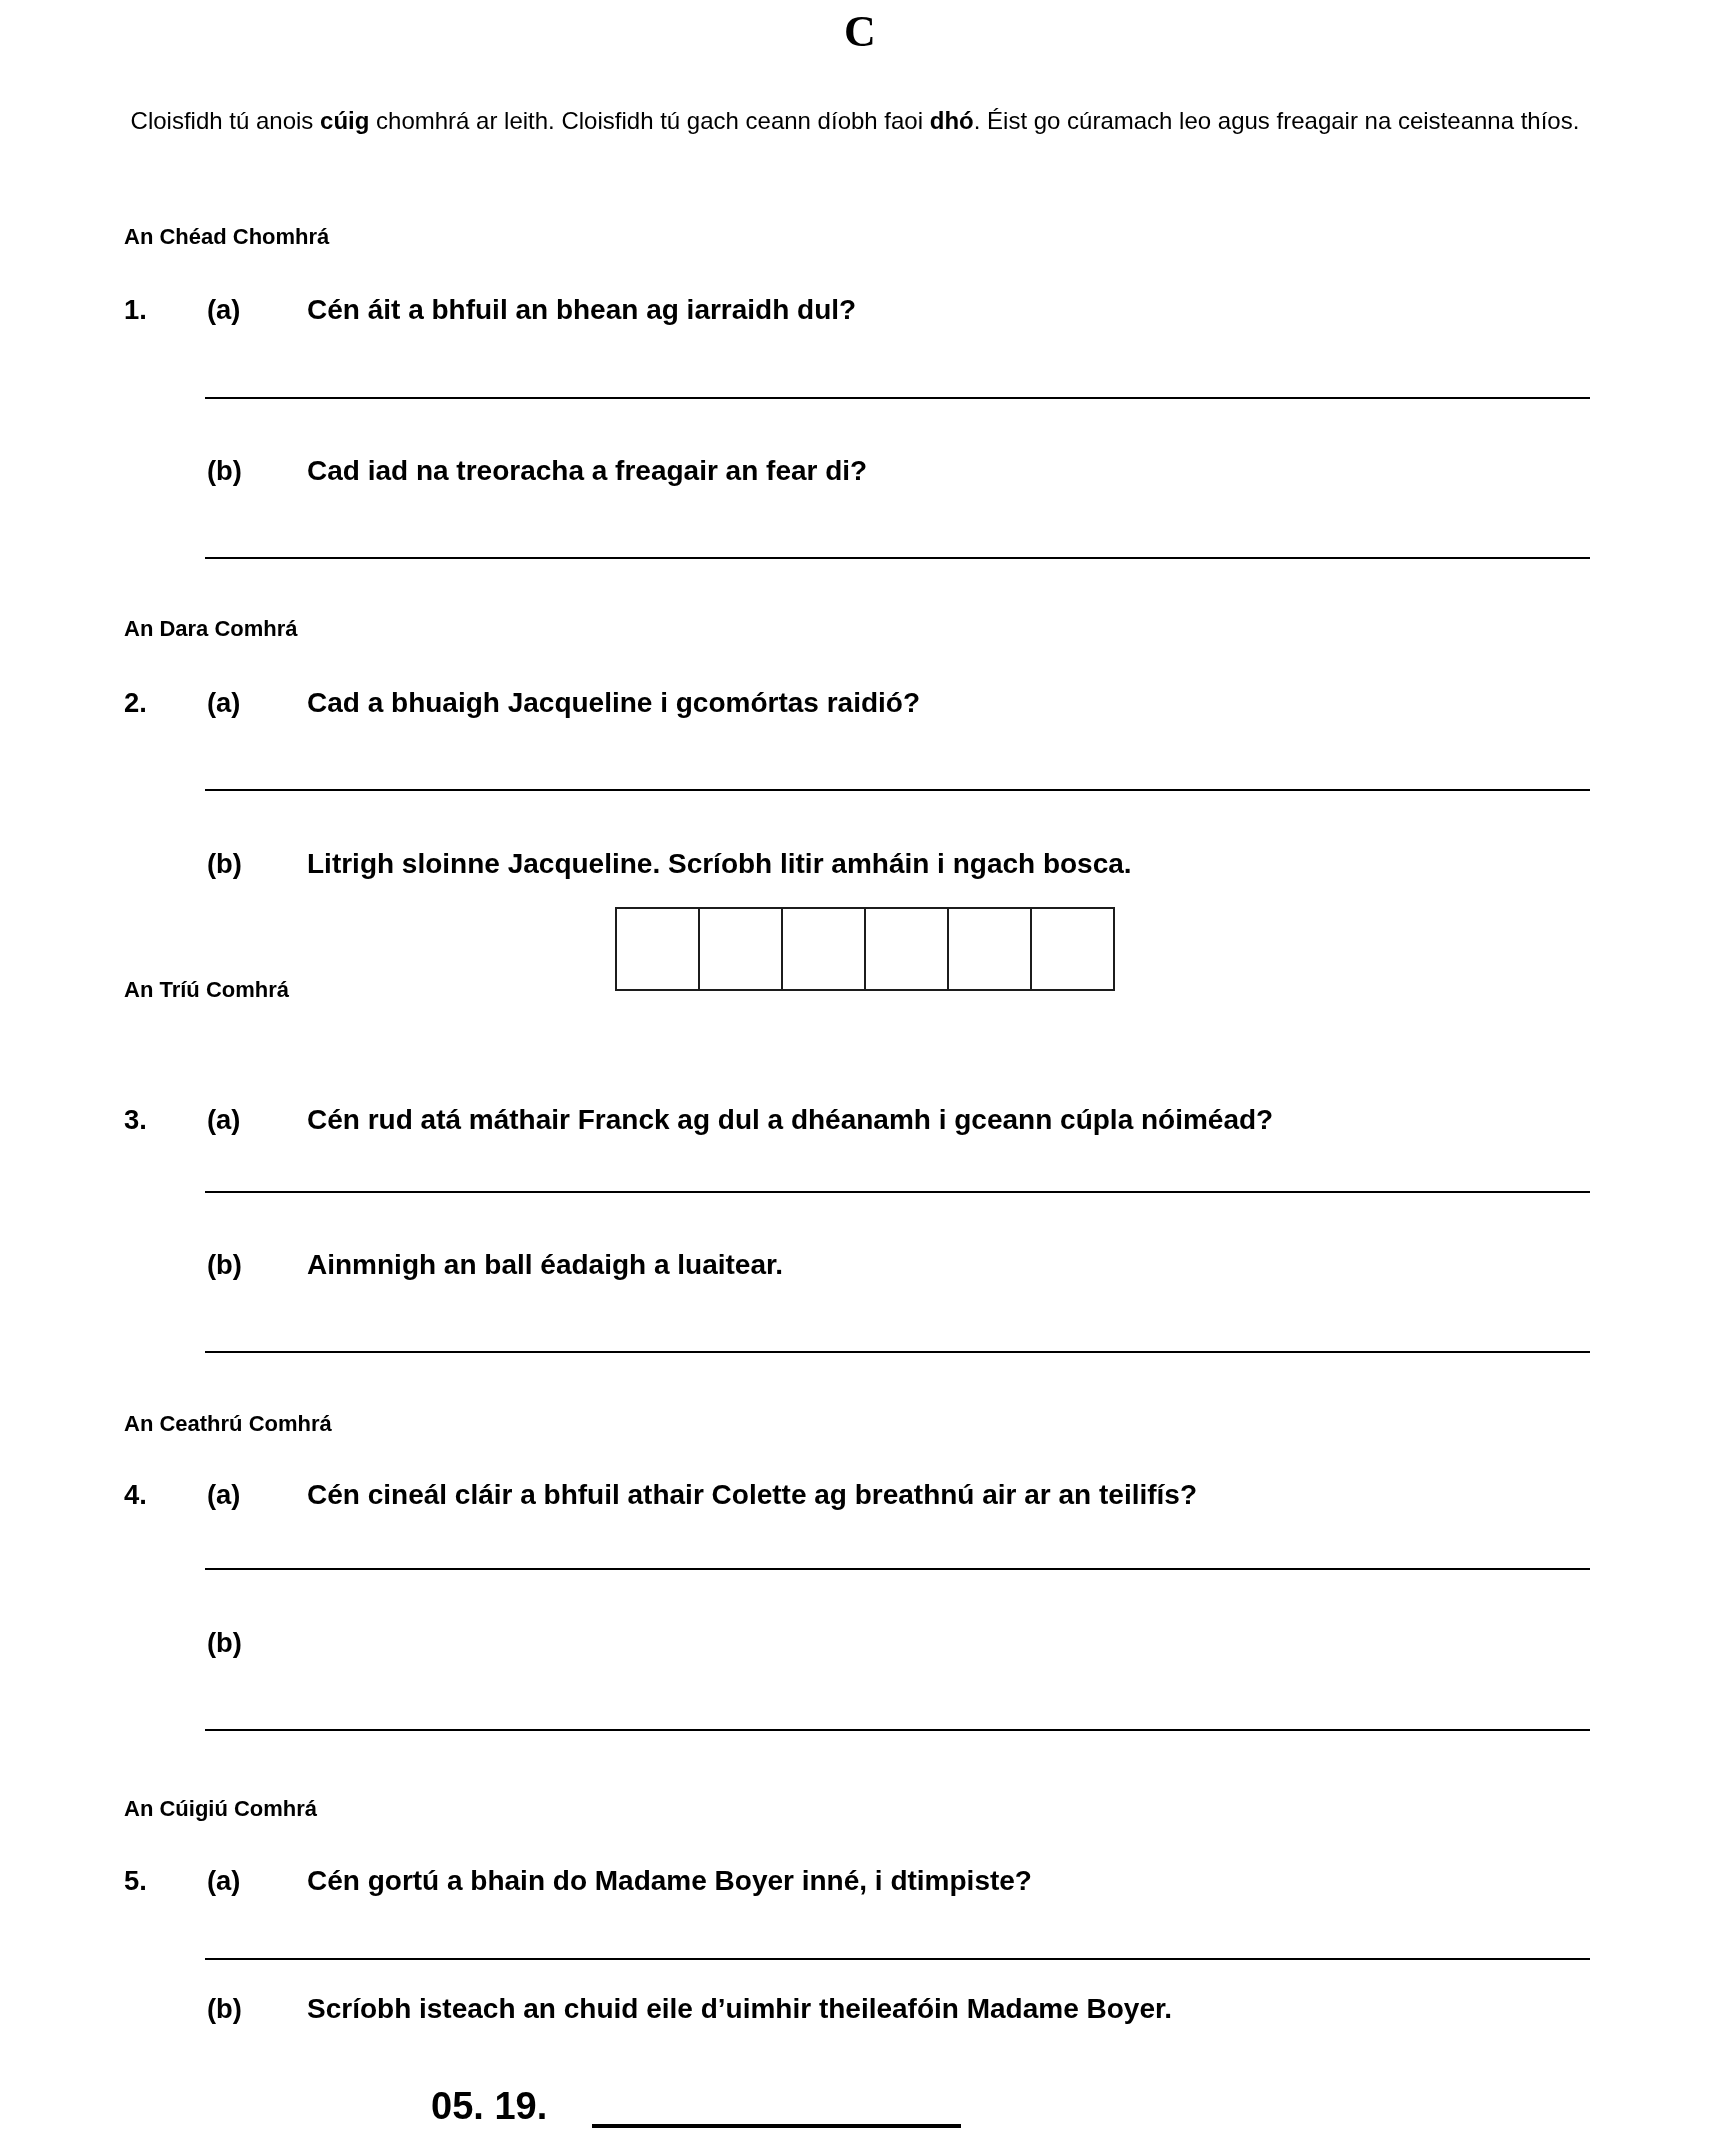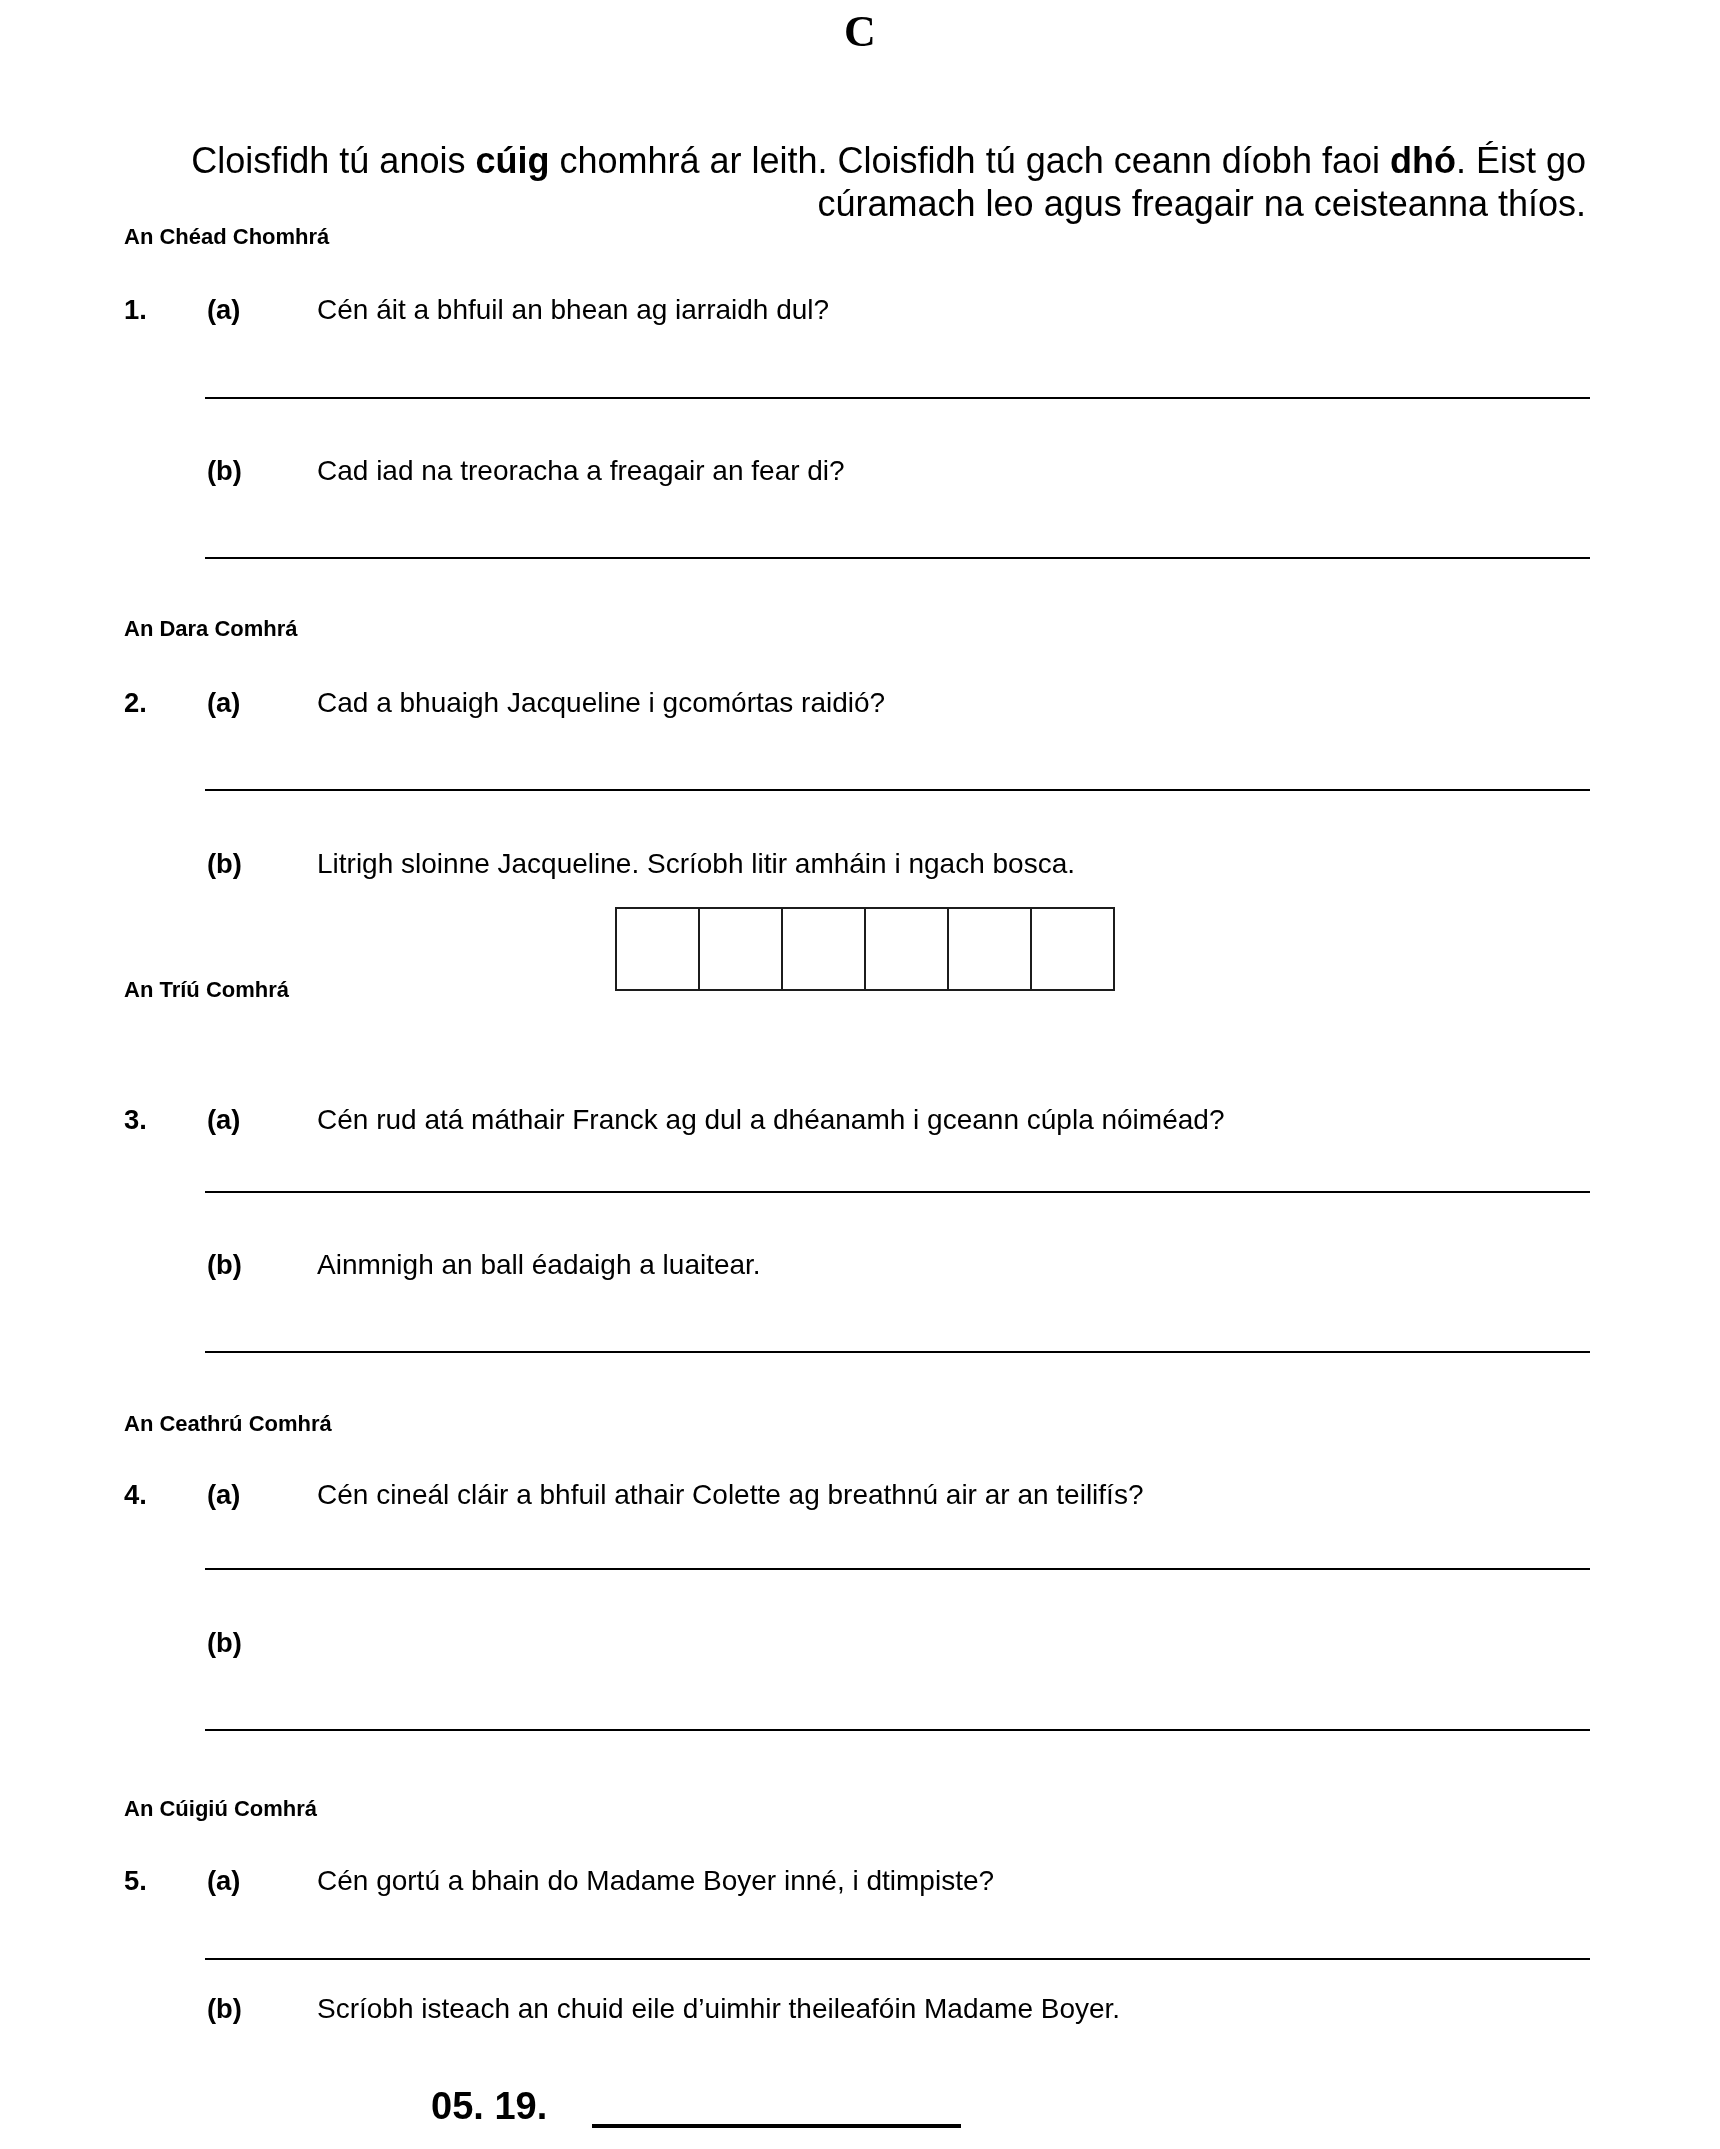--- a/index.html
+++ b/index.html
@@ -39,24 +39,23 @@
     line-height: 51px;
     letter-spacing: 0px;
   }
 
   
   .intro {
     position: absolute;
     top: 99px;
     left: 124px;
     width: 1462px;
-    font-size: 36px;
+    font-size: 24px;
     line-height: 43px;
-    text-align: right;
-    margin-top: 40px;
+    text-align: center;
   }
   .intro b { font-weight: bold; }
 
   
   .section-heading {
     position: absolute;
     left: 124px;
     font-size: 22px;
     line-height: 32px;
     font-weight: bold;
@@ -81,25 +80,26 @@
   .qlabel {
     position: absolute;
     left: 83px;
     top: 0;
     font-size: 27.4px;
     line-height: 38px;
     font-weight: bold;
   }
   .qtext {
     position: absolute;
-    left: 193px;
+    left: 183px;
     top: 0;
     font-size: 28px;
     line-height: 38px;
     white-space: nowrap;
+    font-weight: bold;
   }
 
   
   .answer-line {
     position: absolute;
     left: 205px;
     width: 1385px;
     height: 0;
     border-top: 2.8px solid #000000;
   }

